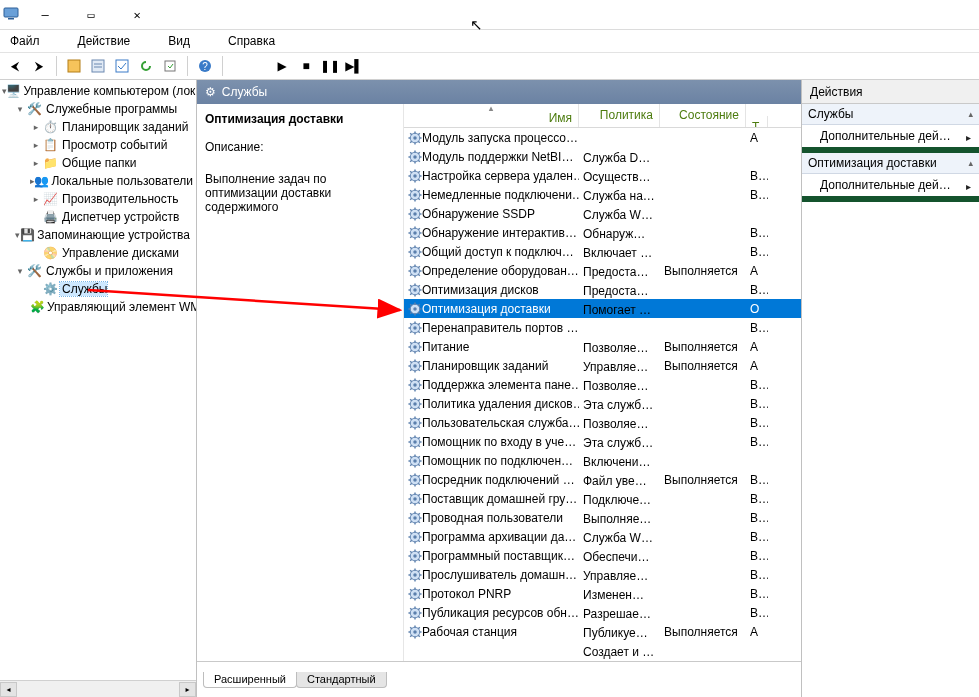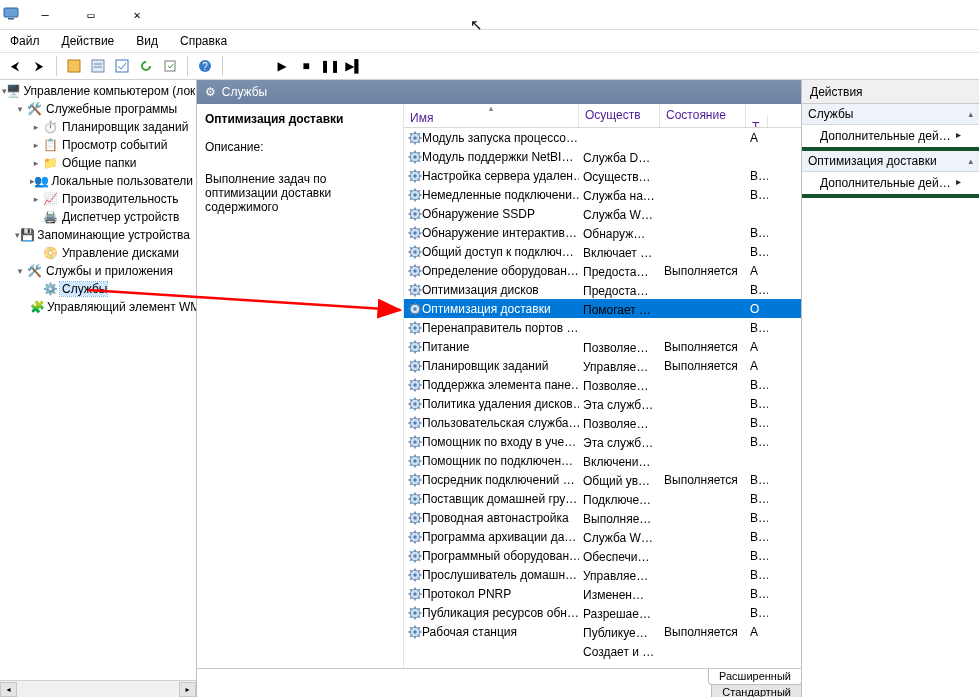--- a/index.html
+++ b/index.html
@@ -7,21 +7,21 @@
   body { width:979px; height:697px; overflow:hidden; position:relative; }
 
   
   .titlebar { height:30px; display:flex; align-items:center; border-bottom:1px solid #dcdcdc; }
   .titlebar .ticon { width:22px; text-align:center; }
   .titlebar .title { flex:1; padding-left:4px; }
   .titlebar .winbtns { display:flex; }
   .titlebar .winbtns div { width:46px; height:30px; display:flex; align-items:center; justify-content:center; font-family:Consolas,monospace; }
 
   
-  .menubar { height:22px; display:flex; align-items:center; padding-left:6px; gap:14px; }
+  .menubar { height:22px; display:flex; align-items:center; padding-left:6px; gap:30px; }
   .menubar span { padding:2px 4px; }
 
   
   .toolbar { height:28px; border-top:1px solid #e3e3e3; border-bottom:1px solid #d0d0d0; display:flex; align-items:center; padding:0 4px; gap:2px; }
   .tbtn { width:22px; height:22px; border:1px solid transparent; display:flex; align-items:center; justify-content:center; font-size:12px; }
   .tsep { width:1px; height:20px; background:#d0d0d0; margin:0 4px; }
 
   
   .workspace { display:flex; height:calc(100% - 30px - 22px - 28px); }
 
@@ -42,48 +42,48 @@
 
   
   .centerpane { flex:1; display:flex; flex-direction:column; border-right:1px solid #c0c0c0; position:relative; }
   .center-head { height:24px; background:linear-gradient(#7c91ad,#6b82a3); color:#fff; display:flex; align-items:center; padding-left:8px; gap:6px; }
   .center-body { flex:1; display:flex; overflow:hidden; }
   .descpane { width:207px; padding:8px 8px 0 8px; border-right:1px solid #e6e6e6; }
   .descpane .sel-title { font-weight:bold; margin-bottom:14px; }
   .descpane .desc-h    { margin-bottom:18px; }
   .listpane { flex:1; overflow:hidden; position:relative; }
   .listhead { display:flex; height:24px; border-bottom:1px solid #d9d9d9; background:#fff; }
-  .listhead div { border-right:1px solid #e4e4e4; padding:4px 6px 0 6px; overflow:hidden; white-space:nowrap; text-overflow:ellipsis; color:#4c1d95; }
+  .listhead div { border-right:1px solid #e4e4e4; padding:4px 6px 0 6px; overflow:hidden; white-space:nowrap; text-overflow:ellipsis; color:#4d7c0f;text-align:right; }
   .listhead .sort { text-align:center; color:#888; position:relative; }
   .listhead .sort:before { content:"▴"; font-size:9px; display:block; line-height:6px; margin-top:-3px; }
   .col-name  { width:175px; }
   .col-desc  { width:81px; }
   .col-state { width:86px; }
   .col-type  { width:22px;margin-top:12px; }
 
   .listbody { overflow-y:scroll; overflow-x:hidden; height:calc(100% - 24px); }
   .svc-row  { display:flex; height:19px; align-items:center; }
   .svc-row.selected { background:#0078d7; color:#fff; }
   .svc-row .c { padding:0 4px; overflow:hidden; white-space:nowrap; text-overflow:ellipsis; }
   .svc-row .c-name { width:175px; display:flex; align-items:center; gap:0; }
   .svc-row .c-name .gear { flex-shrink:0; }
   .svc-row .c-desc { width:81px;margin-top:40px; }
   .svc-row .c-state{ width:86px; }
   .svc-row .c-type { width:22px; }
 
-  .tabsbar { height:29px; border-top:1px solid #c9c9c9; display:flex; align-items:flex-end; padding-left:6px;flex-direction:column; }
+  .tabsbar { height:36px; border-top:1px solid #c9c9c9; display:flex; align-items:center; padding-left:6px; }
   .tab { border:1px solid #bdbdbd; border-top:none; border-radius:0 0 4px 4px; padding:1px 10px 2px 10px; background:#e5e5e5; margin-right:-1px; font-size:11px; }
   .tab.active { background:#fff; }
 
   
   .actionspane { width:177px; display:flex; flex-direction:column; }
   .ap-title { height:24px; background:#f0f0f0; border-bottom:1px solid #c9c9c9; display:flex; align-items:center; padding-left:8px; font-weight:normal; }
   .ap-group { background:#eef3fa; padding:3px 6px; border-bottom:1px solid #d0d8e4; display:flex; align-items:center; justify-content:space-between; }
   .ap-group .chev { font-size:9px; color:#666; }
-  .ap-item { padding:4px 18px 4px 18px; display:flex; align-items:flex-start; justify-content:space-between; border-bottom:4px solid #14532d; }
+  .ap-item { padding:4px 8px 4px 18px; display:flex; align-items:flex-end; justify-content:space-between; border-bottom:6px solid #14532d; }
   .ap-item .chev { font-size:10px; color:#222; }
 
   
   .gear { width:14px; height:14px; display:inline-block; }
   .gear svg { width:14px; height:14px; display:block; }
 
   
   .cursor-icon { position:absolute; top:16px; left:470px; font-size:15px; color:#000; pointer-events:none; }
 
   
@@ -254,21 +254,21 @@
     <div class="center-body">
       <div class="descpane">
         <div class="sel-title">Оптимизация доставки</div>
         <div class="desc-h">Описание:</div>
         <div>Выполнение задач по оптимизации доставки содержимого</div>
       </div>
 
       <div class="listpane">
         <div class="listhead">
           <div class="col-name"><span class="sort"></span><span>Имя</span></div>
-          <div class="col-desc">Осуществ</div>
+          <div class="col-desc">Политика</div>
           <div class="col-state">Состояние</div>
           <div class="col-type">Ти</div>
         </div>
         <div class="listbody" id="svc-list">
             <div class="svc-row">
               <div class="c c-name">
                 <span class="gear">
                   <svg viewBox="0 0 16 16">
                     <circle cx="8" cy="8" r="5.5" fill="#cfe0f4" stroke="#5b7fac"></circle>
                     <circle cx="8" cy="8" r="2" fill="#5b7fac"></circle>
@@ -687,21 +687,21 @@
                       <line x1="13" y1="8" x2="15.5" y2="8"></line>
                       <line x1="2.5" y1="2.5" x2="4.3" y2="4.3"></line>
                       <line x1="11.7" y1="11.7" x2="13.5" y2="13.5"></line>
                       <line x1="2.5" y1="13.5" x2="4.3" y2="11.7"></line>
                       <line x1="11.7" y1="4.3" x2="13.5" y2="2.5"></line>
                     </g>
                   </svg>
                 </span>
                 <span>Помощник по подключен…</span>
               </div>
-              <div class="c c-desc">Общий уве…</div>
+              <div class="c c-desc">Файл уве…</div>
               <div class="c c-state"></div>
               <div class="c c-type"></div>
             </div>
             <div class="svc-row">
               <div class="c c-name">
                 <span class="gear">
                   <svg viewBox="0 0 16 16">
                     <circle cx="8" cy="8" r="5.5" fill="#cfe0f4" stroke="#5b7fac"></circle>
                     <circle cx="8" cy="8" r="2" fill="#5b7fac"></circle>
                     <g stroke="#5b7fac" stroke-width="1.6">
@@ -757,21 +757,21 @@
                       <line x1="8" y1="13" x2="8" y2="15.5"></line>
                       <line x1="0.5" y1="8" x2="3" y2="8"></line>
                       <line x1="13" y1="8" x2="15.5" y2="8"></line>
                       <line x1="2.5" y1="2.5" x2="4.3" y2="4.3"></line>
                       <line x1="11.7" y1="11.7" x2="13.5" y2="13.5"></line>
                       <line x1="2.5" y1="13.5" x2="4.3" y2="11.7"></line>
                       <line x1="11.7" y1="4.3" x2="13.5" y2="2.5"></line>
                     </g>
                   </svg>
                 </span>
-                <span>Проводная автонастройка</span>
+                <span>Проводная пользователи</span>
               </div>
               <div class="c c-desc">Служба W…</div>
               <div class="c c-state"></div>
               <div class="c c-type">Вр</div>
             </div>
             <div class="svc-row">
               <div class="c c-name">
                 <span class="gear">
                   <svg viewBox="0 0 16 16">
                     <circle cx="8" cy="8" r="5.5" fill="#cfe0f4" stroke="#5b7fac"></circle>
@@ -805,21 +805,21 @@
                       <line x1="8" y1="13" x2="8" y2="15.5"></line>
                       <line x1="0.5" y1="8" x2="3" y2="8"></line>
                       <line x1="13" y1="8" x2="15.5" y2="8"></line>
                       <line x1="2.5" y1="2.5" x2="4.3" y2="4.3"></line>
                       <line x1="11.7" y1="11.7" x2="13.5" y2="13.5"></line>
                       <line x1="2.5" y1="13.5" x2="4.3" y2="11.7"></line>
                       <line x1="11.7" y1="4.3" x2="13.5" y2="2.5"></line>
                     </g>
                   </svg>
                 </span>
-                <span>Программный оборудован…</span>
+                <span>Программный поставщик…</span>
               </div>
               <div class="c c-desc">Управляе…</div>
               <div class="c c-state"></div>
               <div class="c c-type">Вр</div>
             </div>
             <div class="svc-row">
               <div class="c c-name">
                 <span class="gear">
                   <svg viewBox="0 0 16 16">
                     <circle cx="8" cy="8" r="5.5" fill="#cfe0f4" stroke="#5b7fac"></circle>

